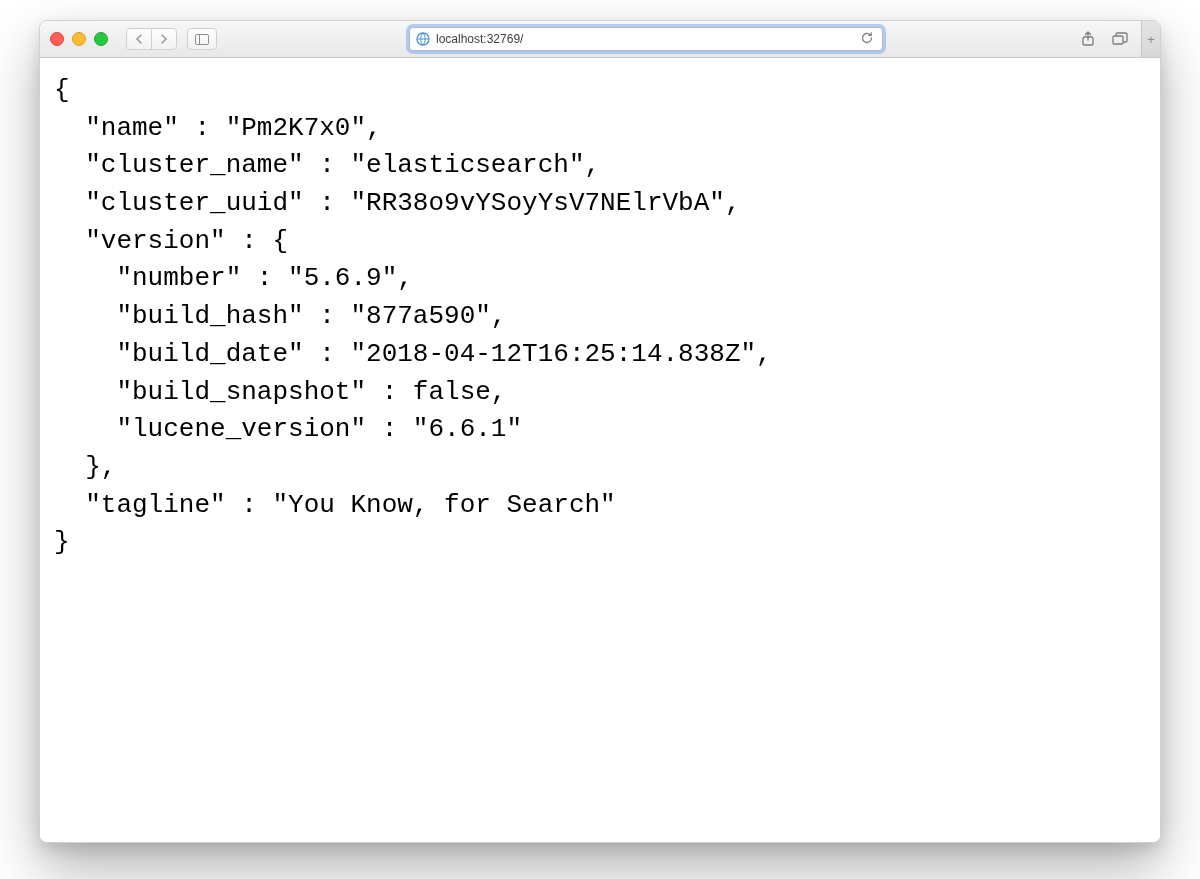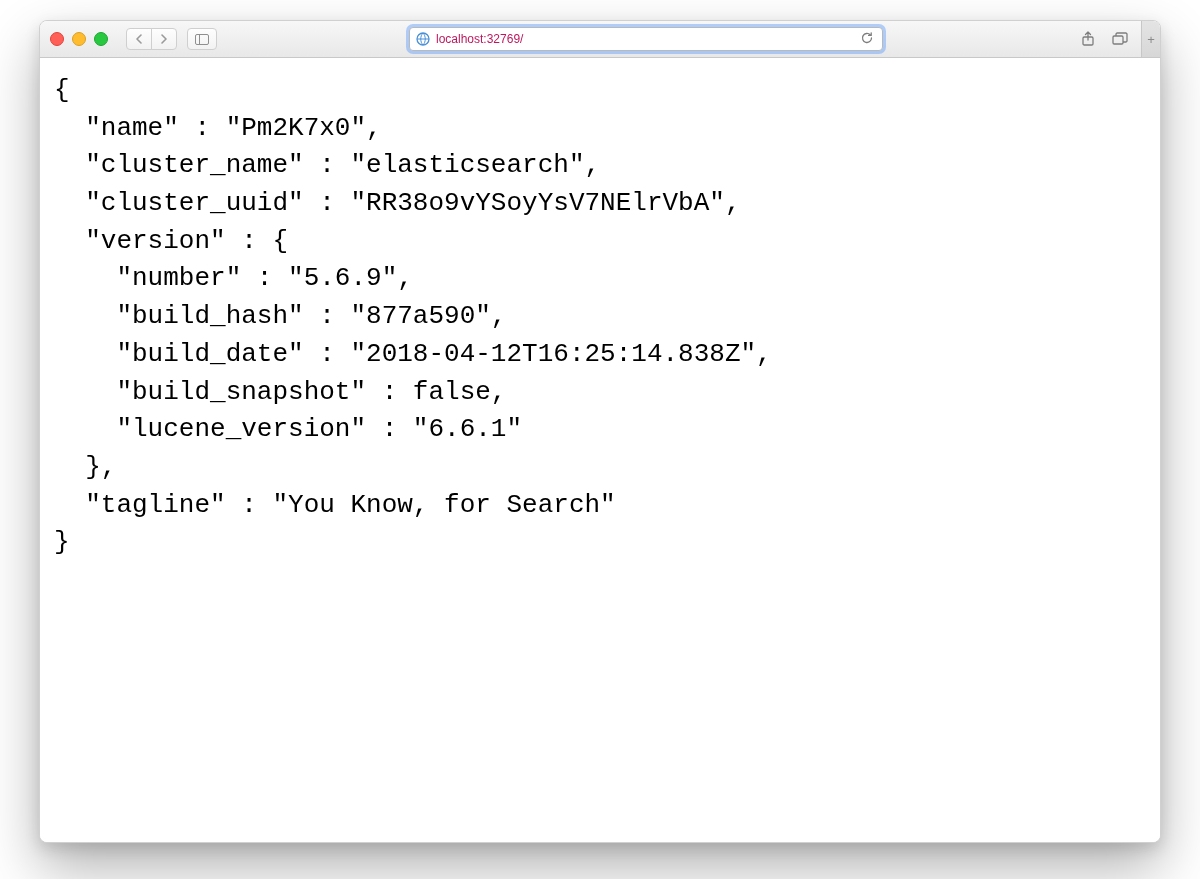--- a/index.html
+++ b/index.html
@@ -56,21 +56,21 @@
   }
   .addr{
     width:460px;height:22px;
     background:#ffffff;
     border:1px solid #b9b9b9;
     border-radius:4px;
     box-shadow:0 0 0 3px rgba(94,158,255,0.45);
     display:flex;align-items:center;
     padding:0 6px;
     gap:6px;
-    font-size:12px;color:#be185d;
+    font-size:12px;color:#404040;
     position:relative;
   }
   .addr .caret{
     position:absolute;right:8px;top:3px;
     width:14px;height:14px;
   }
   .addr .globe{width:14px;height:14px;}
   .right-set{display:flex;align-items:center;gap:6px;}
   .flat-btn{
     width:26px;height:20px;

